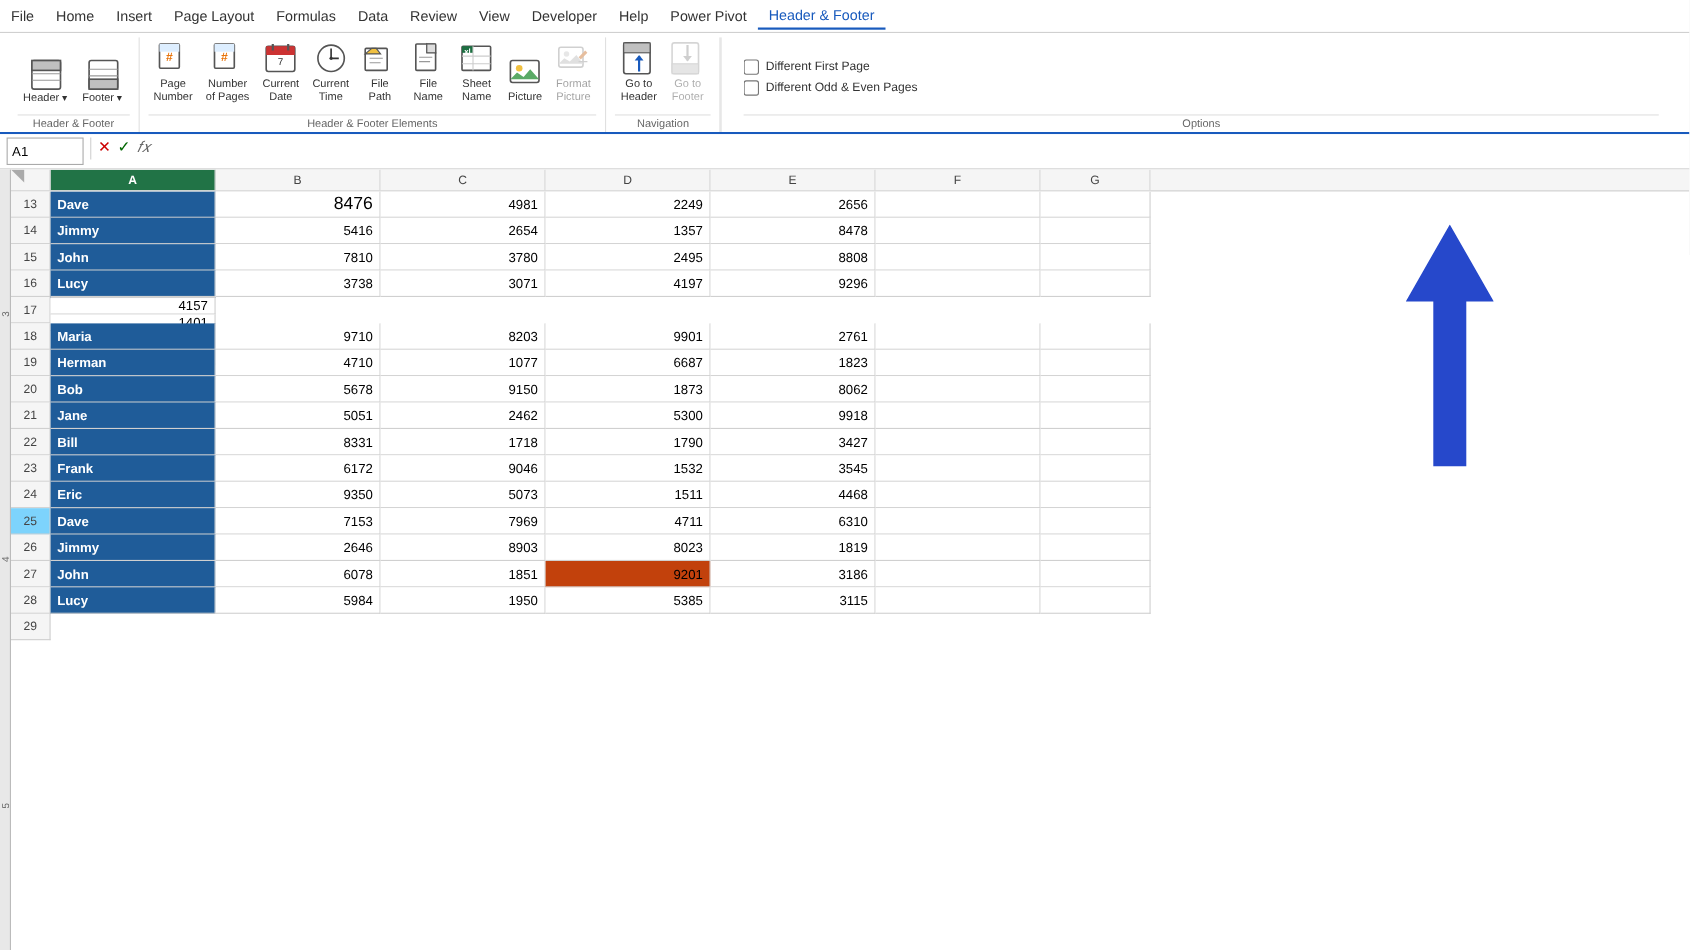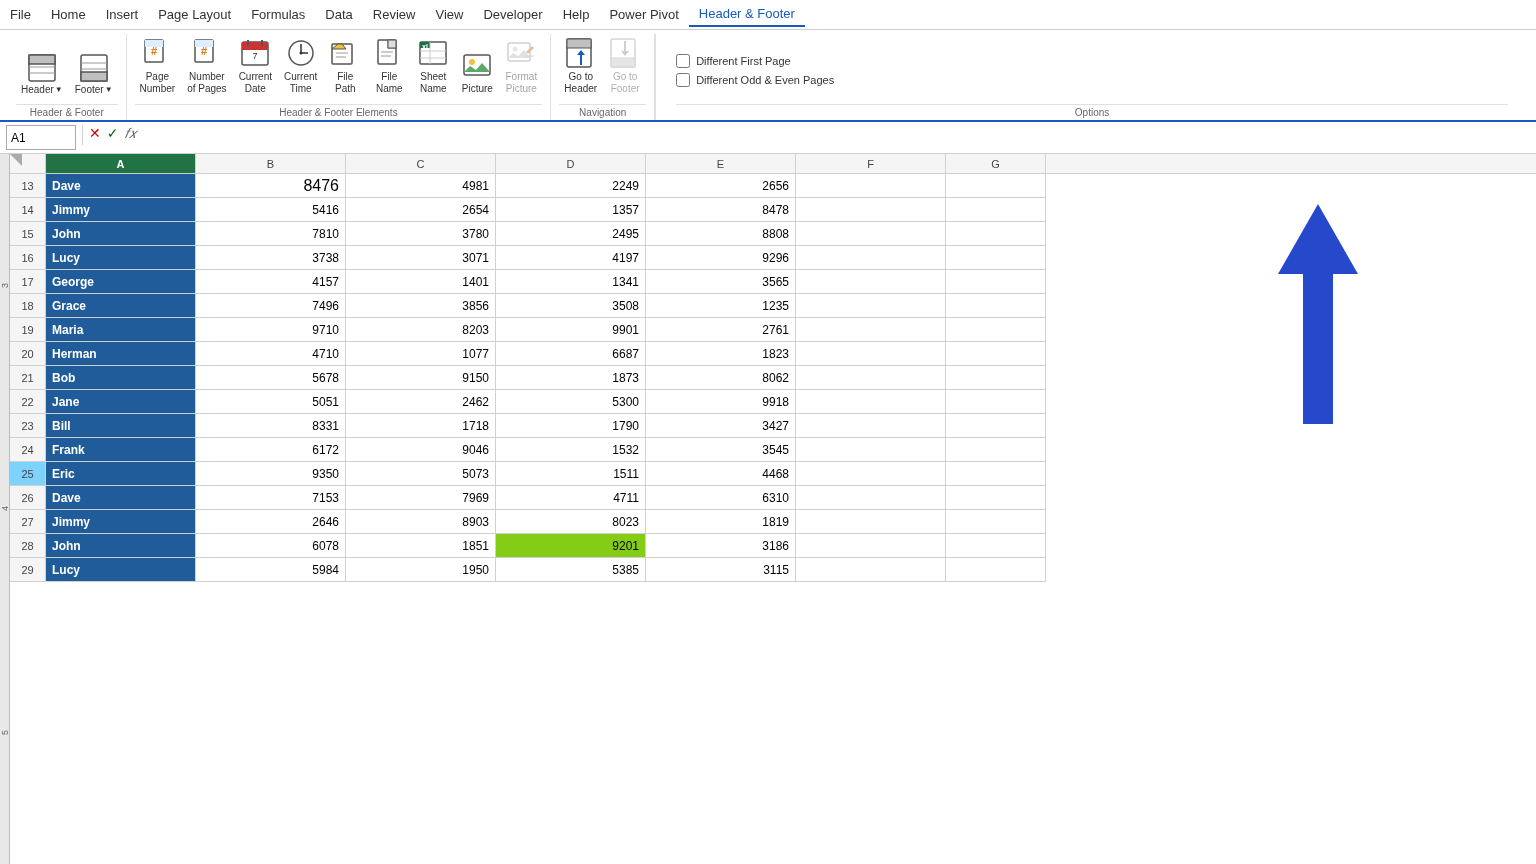--- a/index.html
+++ b/index.html
@@ -535,39 +535,30 @@
               </div>
               <div style="display: flex; height: 24px;">
                 <div style="width: 150px; border-right: 1px solid rgb(208, 208, 208); border-bottom: 1px solid rgb(208, 208, 208); display: flex; align-items: center; padding: 0px 6px; font-size: 12px; background: rgb(31, 92, 153); color: rgb(255, 255, 255); font-weight: bold; overflow: hidden; white-space: nowrap; cursor: cell;">Lucy</div>
                 <div style="width: 150px; border-right: 1px solid rgb(208, 208, 208); border-bottom: 1px solid rgb(208, 208, 208); display: flex; align-items: center; justify-content: flex-end; padding: 0px 6px; font-size: 12px; background: rgb(255, 255, 255); cursor: cell;">3738</div>
                 <div style="width: 150px; border-right: 1px solid rgb(208, 208, 208); border-bottom: 1px solid rgb(208, 208, 208); display: flex; align-items: center; justify-content: flex-end; padding: 0px 6px; font-size: 12px; background: rgb(255, 255, 255); cursor: cell;">3071</div>
                 <div style="width: 150px; border-right: 1px solid rgb(208, 208, 208); border-bottom: 1px solid rgb(208, 208, 208); display: flex; align-items: center; justify-content: flex-end; padding: 0px 6px; font-size: 12px; background: rgb(255, 255, 255); cursor: cell;">4197</div>
                 <div style="width: 150px; border-right: 1px solid rgb(208, 208, 208); border-bottom: 1px solid rgb(208, 208, 208); display: flex; align-items: center; justify-content: flex-end; padding: 0px 6px; font-size: 12px; background: rgb(255, 255, 255); cursor: cell;">9296</div>
                 <div style="width: 150px; border-right: 1px solid rgb(208, 208, 208); border-bottom: 1px solid rgb(208, 208, 208); background: rgb(255, 255, 255); cursor: cell;"></div>
                 <div style="width: 100px; border-right: 1px solid rgb(208, 208, 208); border-bottom: 1px solid rgb(208, 208, 208); background: rgb(255, 255, 255); cursor: cell;"></div>
               </div>
-              <div style="display: flex; height: 24px;">
+              <div style="display: flex; height: 24px; flex-direction: column;">
                 <div style="width: 150px; border-right: 1px solid rgb(208, 208, 208); border-bottom: 1px solid rgb(208, 208, 208); display: flex; align-items: center; padding: 0px 6px; font-size: 12px; background: rgb(31, 92, 153); color: rgb(255, 255, 255); font-weight: bold; overflow: hidden; white-space: nowrap; cursor: cell;">George</div>
                 <div style="width: 150px; border-right: 1px solid rgb(208, 208, 208); border-bottom: 1px solid rgb(208, 208, 208); display: flex; align-items: center; justify-content: flex-end; padding: 0px 6px; font-size: 12px; background: rgb(255, 255, 255); cursor: cell;">4157</div>
                 <div style="width: 150px; border-right: 1px solid rgb(208, 208, 208); border-bottom: 1px solid rgb(208, 208, 208); display: flex; align-items: center; justify-content: flex-end; padding: 0px 6px; font-size: 12px; background: rgb(255, 255, 255); cursor: cell;">1401</div>
                 <div style="width: 150px; border-right: 1px solid rgb(208, 208, 208); border-bottom: 1px solid rgb(208, 208, 208); display: flex; align-items: center; justify-content: flex-end; padding: 0px 6px; font-size: 12px; background: rgb(255, 255, 255); cursor: cell;">1341</div>
                 <div style="width: 150px; border-right: 1px solid rgb(208, 208, 208); border-bottom: 1px solid rgb(208, 208, 208); display: flex; align-items: center; justify-content: flex-end; padding: 0px 6px; font-size: 12px; background: rgb(255, 255, 255); cursor: cell;">3565</div>
                 <div style="width: 150px; border-right: 1px solid rgb(208, 208, 208); border-bottom: 1px solid rgb(208, 208, 208); background: rgb(255, 255, 255); cursor: cell;"></div>
                 <div style="width: 100px; border-right: 1px solid rgb(208, 208, 208); border-bottom: 1px solid rgb(208, 208, 208); background: rgb(255, 255, 255); cursor: cell;"></div>
               </div>
               <div style="display: flex; height: 24px;">
-                <div style="width: 150px; border-right: 1px solid rgb(208, 208, 208); border-bottom: 1px solid rgb(208, 208, 208); display: flex; align-items: center; padding: 0px 6px; font-size: 12px; background: rgb(31, 92, 153); color: rgb(255, 255, 255); font-weight: bold; overflow: hidden; white-space: nowrap; cursor: cell;">Grace</div>
-                <div style="width: 150px; border-right: 1px solid rgb(208, 208, 208); border-bottom: 1px solid rgb(208, 208, 208); display: flex; align-items: center; justify-content: flex-end; padding: 0px 6px; font-size: 12px; background: rgb(255, 255, 255); cursor: cell;">7496</div>
-                <div style="width: 150px; border-right: 1px solid rgb(208, 208, 208); border-bottom: 1px solid rgb(208, 208, 208); display: flex; align-items: center; justify-content: flex-end; padding: 0px 6px; font-size: 12px; background: rgb(255, 255, 255); cursor: cell;">3856</div>
-                <div style="width: 150px; border-right: 1px solid rgb(208, 208, 208); border-bottom: 1px solid rgb(208, 208, 208); display: flex; align-items: center; justify-content: flex-end; padding: 0px 6px; font-size: 12px; background: rgb(255, 255, 255); cursor: cell;">3508</div>
-                <div style="width: 150px; border-right: 1px solid rgb(208, 208, 208); border-bottom: 1px solid rgb(208, 208, 208); display: flex; align-items: center; justify-content: flex-end; padding: 0px 6px; font-size: 12px; background: rgb(255, 255, 255); cursor: cell;">1235</div>
-                <div style="width: 150px; border-right: 1px solid rgb(208, 208, 208); border-bottom: 1px solid rgb(208, 208, 208); background: rgb(255, 255, 255); cursor: cell;"></div>
-                <div style="width: 100px; border-right: 1px solid rgb(208, 208, 208); border-bottom: 1px solid rgb(208, 208, 208); background: rgb(255, 255, 255); cursor: cell;"></div>
-              </div>
-              <div style="display: flex; height: 24px;">
                 <div style="width: 150px; border-right: 1px solid rgb(208, 208, 208); border-bottom: 1px solid rgb(208, 208, 208); display: flex; align-items: center; padding: 0px 6px; font-size: 12px; background: rgb(31, 92, 153); color: rgb(255, 255, 255); font-weight: bold; overflow: hidden; white-space: nowrap; cursor: cell;">Maria</div>
                 <div style="width: 150px; border-right: 1px solid rgb(208, 208, 208); border-bottom: 1px solid rgb(208, 208, 208); display: flex; align-items: center; justify-content: flex-end; padding: 0px 6px; font-size: 12px; background: rgb(255, 255, 255); cursor: cell;">9710</div>
                 <div style="width: 150px; border-right: 1px solid rgb(208, 208, 208); border-bottom: 1px solid rgb(208, 208, 208); display: flex; align-items: center; justify-content: flex-end; padding: 0px 6px; font-size: 12px; background: rgb(255, 255, 255); cursor: cell;">8203</div>
                 <div style="width: 150px; border-right: 1px solid rgb(208, 208, 208); border-bottom: 1px solid rgb(208, 208, 208); display: flex; align-items: center; justify-content: flex-end; padding: 0px 6px; font-size: 12px; background: rgb(255, 255, 255); cursor: cell;">9901</div>
                 <div style="width: 150px; border-right: 1px solid rgb(208, 208, 208); border-bottom: 1px solid rgb(208, 208, 208); display: flex; align-items: center; justify-content: flex-end; padding: 0px 6px; font-size: 12px; background: rgb(255, 255, 255); cursor: cell;">2761</div>
                 <div style="width: 150px; border-right: 1px solid rgb(208, 208, 208); border-bottom: 1px solid rgb(208, 208, 208); background: rgb(255, 255, 255); cursor: cell;"></div>
                 <div style="width: 100px; border-right: 1px solid rgb(208, 208, 208); border-bottom: 1px solid rgb(208, 208, 208); background: rgb(255, 255, 255); cursor: cell;"></div>
               </div>
               <div style="display: flex; height: 24px;">
                 <div style="width: 150px; border-right: 1px solid rgb(208, 208, 208); border-bottom: 1px solid rgb(208, 208, 208); display: flex; align-items: center; padding: 0px 6px; font-size: 12px; background: rgb(31, 92, 153); color: rgb(255, 255, 255); font-weight: bold; overflow: hidden; white-space: nowrap; cursor: cell;">Herman</div>
@@ -638,21 +629,21 @@
                 <div style="width: 150px; border-right: 1px solid rgb(208, 208, 208); border-bottom: 1px solid rgb(208, 208, 208); display: flex; align-items: center; justify-content: flex-end; padding: 0px 6px; font-size: 12px; background: rgb(255, 255, 255); cursor: cell;">8903</div>
                 <div style="width: 150px; border-right: 1px solid rgb(208, 208, 208); border-bottom: 1px solid rgb(208, 208, 208); display: flex; align-items: center; justify-content: flex-end; padding: 0px 6px; font-size: 12px; background: rgb(255, 255, 255); cursor: cell;">8023</div>
                 <div style="width: 150px; border-right: 1px solid rgb(208, 208, 208); border-bottom: 1px solid rgb(208, 208, 208); display: flex; align-items: center; justify-content: flex-end; padding: 0px 6px; font-size: 12px; background: rgb(255, 255, 255); cursor: cell;">1819</div>
                 <div style="width: 150px; border-right: 1px solid rgb(208, 208, 208); border-bottom: 1px solid rgb(208, 208, 208); background: rgb(255, 255, 255); cursor: cell;"></div>
                 <div style="width: 100px; border-right: 1px solid rgb(208, 208, 208); border-bottom: 1px solid rgb(208, 208, 208); background: rgb(255, 255, 255); cursor: cell;"></div>
               </div>
               <div style="display: flex; height: 24px;">
                 <div style="width: 150px; border-right: 1px solid rgb(208, 208, 208); border-bottom: 1px solid rgb(208, 208, 208); display: flex; align-items: center; padding: 0px 6px; font-size: 12px; background: rgb(31, 92, 153); color: rgb(255, 255, 255); font-weight: bold; overflow: hidden; white-space: nowrap; cursor: cell;">John</div>
                 <div style="width: 150px; border-right: 1px solid rgb(208, 208, 208); border-bottom: 1px solid rgb(208, 208, 208); display: flex; align-items: center; justify-content: flex-end; padding: 0px 6px; font-size: 12px; background: rgb(255, 255, 255); cursor: cell;">6078</div>
                 <div style="width: 150px; border-right: 1px solid rgb(208, 208, 208); border-bottom: 1px solid rgb(208, 208, 208); display: flex; align-items: center; justify-content: flex-end; padding: 0px 6px; font-size: 12px; background: rgb(255, 255, 255); cursor: cell;">1851</div>
-                <div style="width: 150px; border-right: 1px solid rgb(208, 208, 208); border-bottom: 1px solid rgb(208, 208, 208); display: flex; align-items: center; justify-content: flex-end; padding: 0px 6px; font-size: 12px; background: #84cc16; cursor: cell;">9201</div>
+                <div style="width: 150px; border-right: 1px solid rgb(208, 208, 208); border-bottom: 1px solid rgb(208, 208, 208); display: flex; align-items: center; justify-content: flex-end; padding: 0px 6px; font-size: 12px; background: #c2410c; cursor: cell;">9201</div>
                 <div style="width: 150px; border-right: 1px solid rgb(208, 208, 208); border-bottom: 1px solid rgb(208, 208, 208); display: flex; align-items: center; justify-content: flex-end; padding: 0px 6px; font-size: 12px; background: rgb(255, 255, 255); cursor: cell;">3186</div>
                 <div style="width: 150px; border-right: 1px solid rgb(208, 208, 208); border-bottom: 1px solid rgb(208, 208, 208); background: rgb(255, 255, 255); cursor: cell;"></div>
                 <div style="width: 100px; border-right: 1px solid rgb(208, 208, 208); border-bottom: 1px solid rgb(208, 208, 208); background: rgb(255, 255, 255); cursor: cell;"></div>
               </div>
               <div style="display: flex; height: 24px;">
                 <div style="width: 150px; border-right: 1px solid rgb(208, 208, 208); border-bottom: 1px solid rgb(208, 208, 208); display: flex; align-items: center; padding: 0px 6px; font-size: 12px; background: rgb(31, 92, 153); color: rgb(255, 255, 255); font-weight: bold; overflow: hidden; white-space: nowrap; cursor: cell;">Lucy</div>
                 <div style="width: 150px; border-right: 1px solid rgb(208, 208, 208); border-bottom: 1px solid rgb(208, 208, 208); display: flex; align-items: center; justify-content: flex-end; padding: 0px 6px; font-size: 12px; background: rgb(255, 255, 255); cursor: cell;">5984</div>
                 <div style="width: 150px; border-right: 1px solid rgb(208, 208, 208); border-bottom: 1px solid rgb(208, 208, 208); display: flex; align-items: center; justify-content: flex-end; padding: 0px 6px; font-size: 12px; background: rgb(255, 255, 255); cursor: cell;">1950</div>
                 <div style="width: 150px; border-right: 1px solid rgb(208, 208, 208); border-bottom: 1px solid rgb(208, 208, 208); display: flex; align-items: center; justify-content: flex-end; padding: 0px 6px; font-size: 12px; background: rgb(255, 255, 255); cursor: cell;">5385</div>
                 <div style="width: 150px; border-right: 1px solid rgb(208, 208, 208); border-bottom: 1px solid rgb(208, 208, 208); display: flex; align-items: center; justify-content: flex-end; padding: 0px 6px; font-size: 12px; background: rgb(255, 255, 255); cursor: cell;">3115</div>

